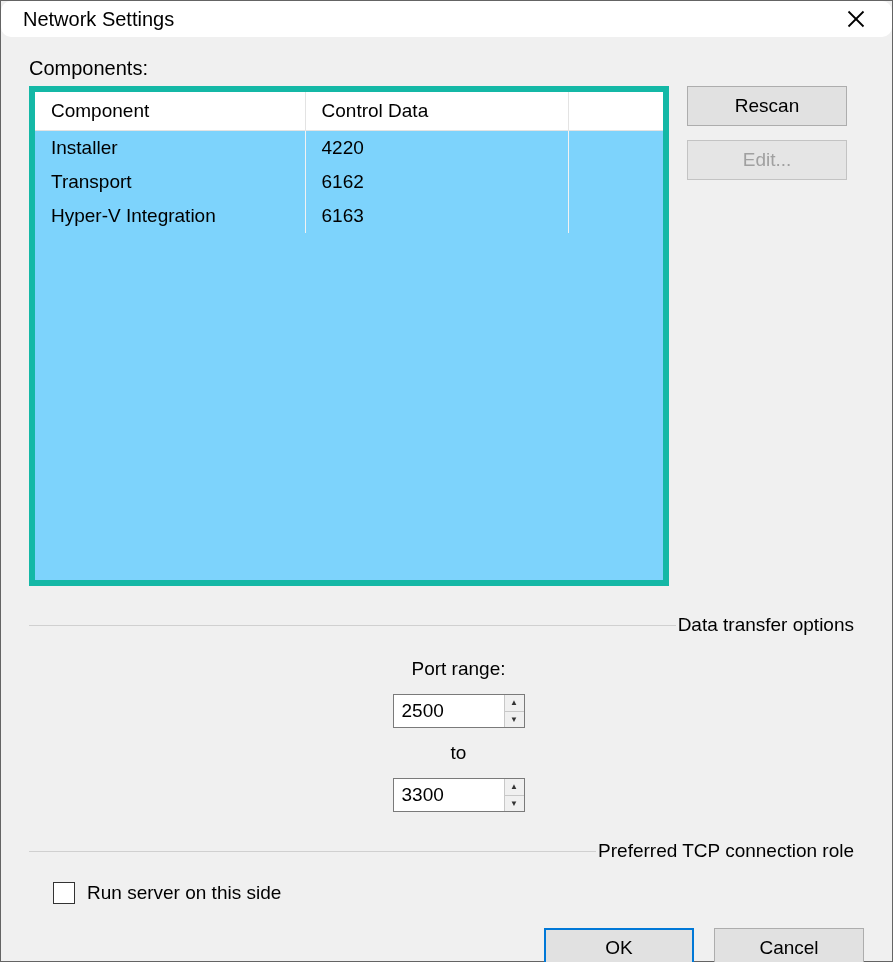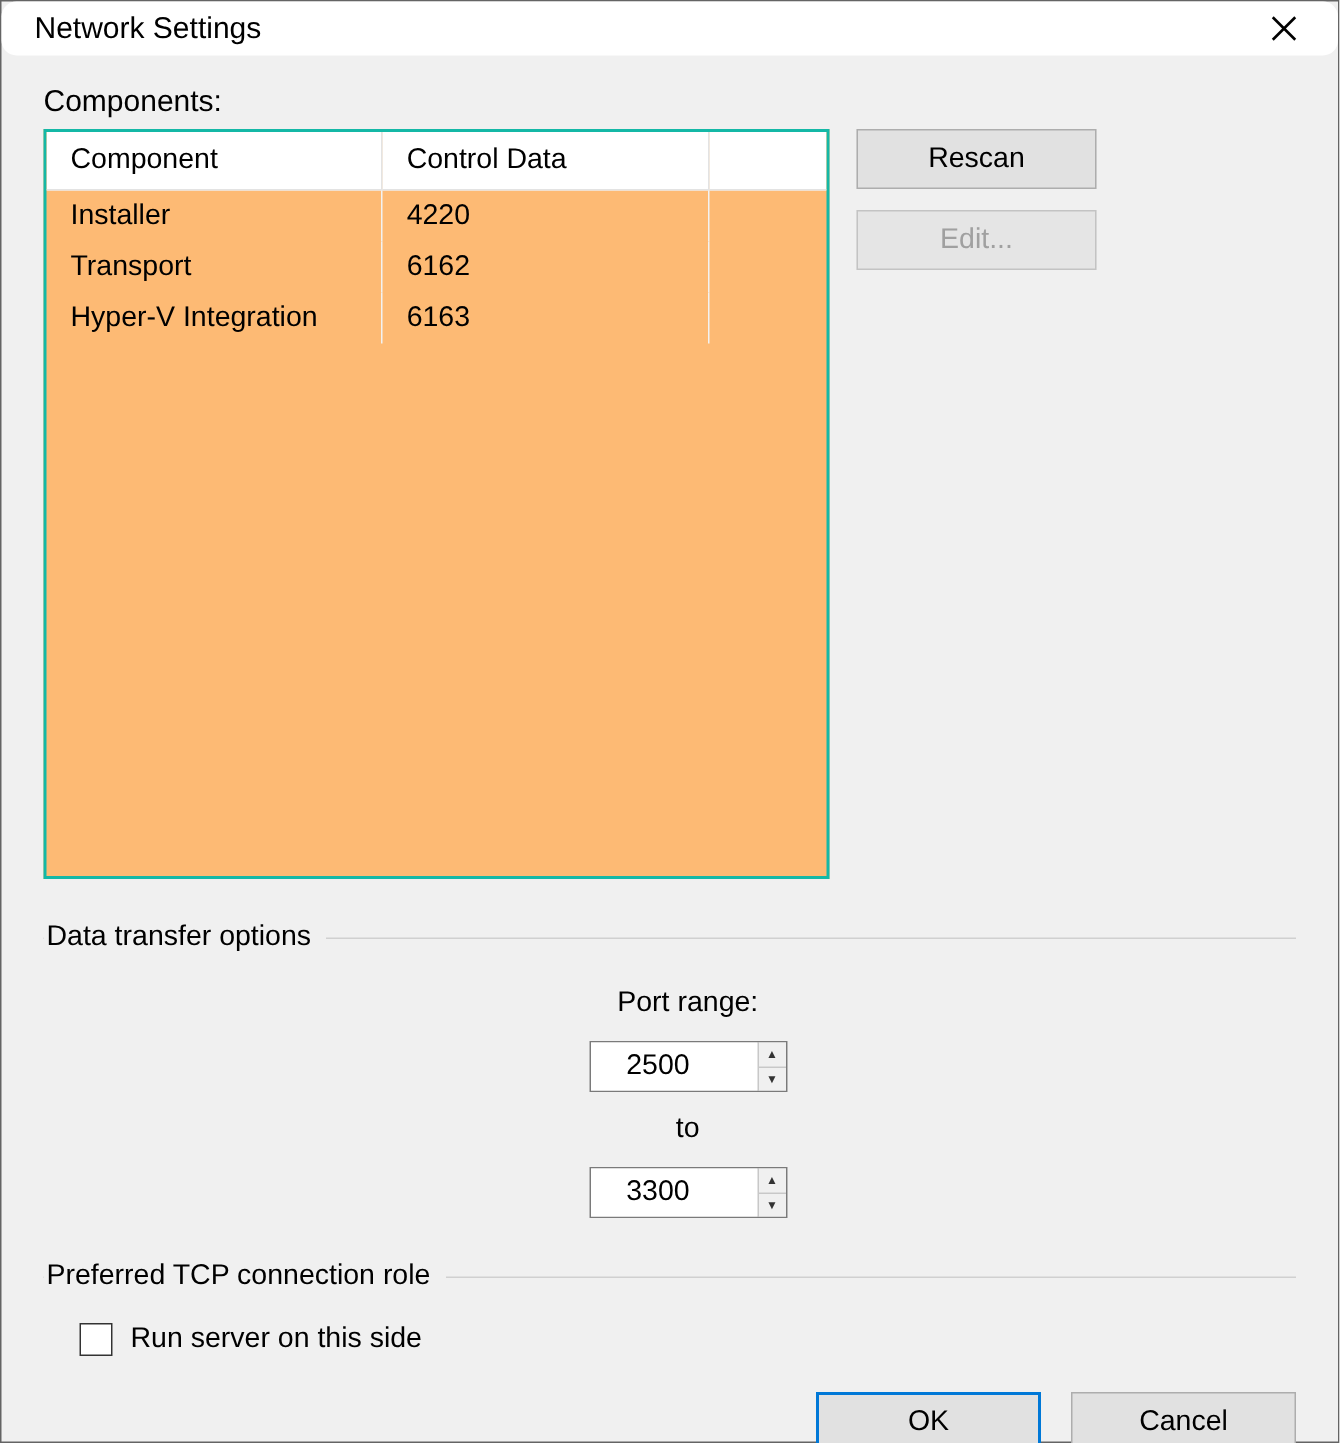--- a/index.html
+++ b/index.html
@@ -48,23 +48,23 @@
   .components-label {
     font-size: 20px;
     margin-bottom: 6px;
   }
   .main-row {
     display: flex;
     gap: 18px;
     align-items: flex-start;
   }
   .table-wrap {
-    border: 2px solid #14b8a6;
-    background: #fdba74;
-    width: 524px;
+    border: 6px solid #14b8a6;
+    background: #7dd3fc;
+    width: 640px;
     height: 500px;
     overflow: hidden;
   }
   .tbl {
     width: 100%;
     border-collapse: collapse;
     font-size: 19px;
   }
   .tbl th {
     text-align: left;
@@ -103,20 +103,21 @@
   }
   fieldset {
     border: none;
     border-top: 1px solid #d0d0d0;
     margin: 28px 0 0 0;
     padding: 16px 0 0 0;
   }
   fieldset legend {
     font-size: 19px;
     padding-right: 10px;
+    text-align: right;
   }
   .port-row {
     display: flex;
     align-items: center;
     gap: 14px;
     padding-left: 24px;
     font-size: 19px;
     margin-top: 6px;
     flex-direction: column;
   }
@@ -125,21 +126,21 @@
     align-items: stretch;
     border: 1px solid #7a7a7a;
     background: #fff;
     height: 34px;
     width: 132px;
   }
   .spinner input {
     border: none;
     outline: none;
     width: 100%;
-    padding: 0 24px;
+    padding: 0 8px;
     font-size: 19px;
     font-family: inherit;
   }
   .spinner .arrows {
     width: 24px;
     display: flex;
     flex-direction: column;
     border-left: 1px solid #c8c8c8;
   }
   .spinner .arrow {

